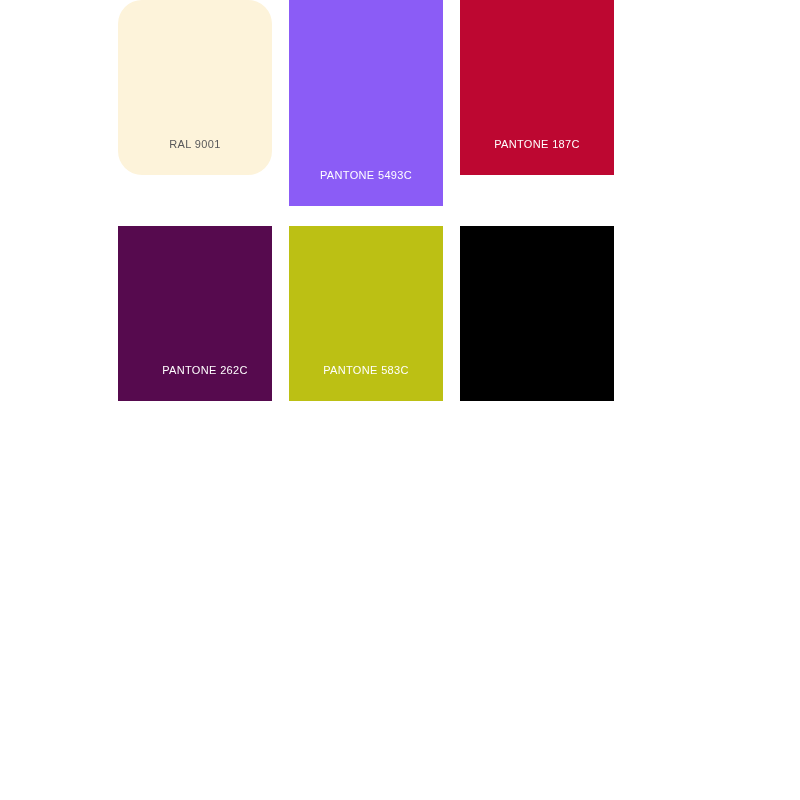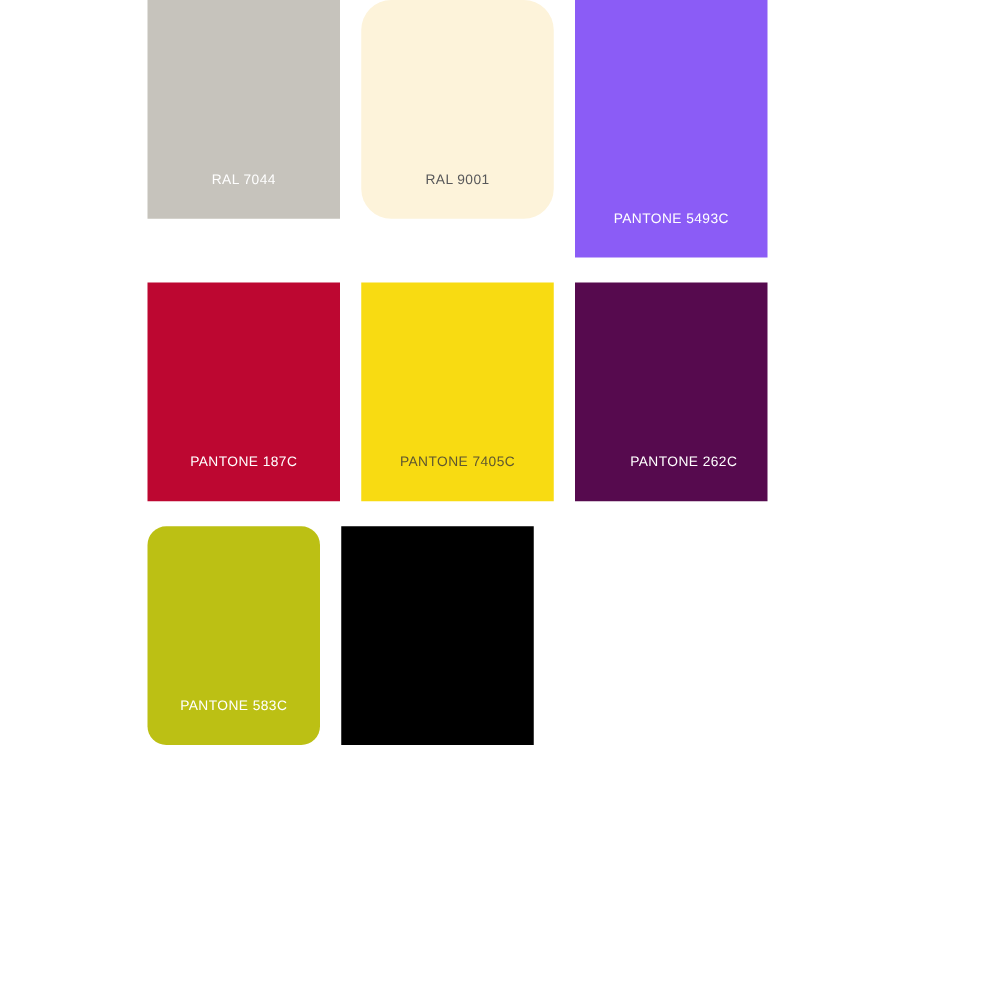--- a/index.html
+++ b/index.html
@@ -61,38 +61,32 @@
   .swatch-label.empty {
     padding-bottom: 24px;
     min-height: 13px;
   }
 </style>
 </head>
 <body>
 
 <div id="swatch-board">
   <div class="swatch-grid">
-      <div class="swatch" style="background: rgb(198, 195, 188); width: 154px; height: 175px;">
-        <span class="swatch-label" style="color: rgb(255, 255, 255);">RAL 7044</span>
-      </div>
       <div class="swatch" style="background: rgb(253, 243, 218); width: 154px; height: 175px; border-radius: 24px;">
         <span class="swatch-label" style="color: rgb(88, 88, 90);">RAL 9001</span>
       </div>
       <div class="swatch" style="background: #8b5cf6; width: 154px; height: 206px;">
         <span class="swatch-label" style="color: rgb(255, 255, 255);">PANTONE 5493C</span>
       </div>
       <div class="swatch" style="background: rgb(189, 7, 49); width: 154px; height: 175px; align-items: flex-end;">
         <span class="swatch-label" style="color: rgb(255, 255, 255);">PANTONE 187C</span>
       </div>
-      <div class="swatch" style="background: rgb(248, 219, 18); width: 154px; height: 175px;">
-        <span class="swatch-label" style="color: rgb(94, 87, 48);">PANTONE 7405C</span>
-      </div>
       <div class="swatch" style="background: rgb(86, 10, 78); width: 154px; height: 175px;">
         <span class="swatch-label" style="color: rgb(255, 255, 255); padding-left: 20px;">PANTONE 262C</span>
       </div>
-      <div class="swatch" style="background: rgb(188, 192, 20); width: 138px; height: 175px; border-radius: 15px;">
+      <div class="swatch" style="background: rgb(188, 192, 20); width: 154px; height: 175px;">
         <span class="swatch-label" style="color: rgb(255, 255, 255);">PANTONE 583C</span>
       </div>
       <div class="swatch" style="background: rgb(0, 0, 0); width: 154px; height: 175px;">
         <span class="swatch-label empty" style="color: rgb(0, 0, 0);"></span>
       </div>
     </div>
 </div>
 
 </body></html>

